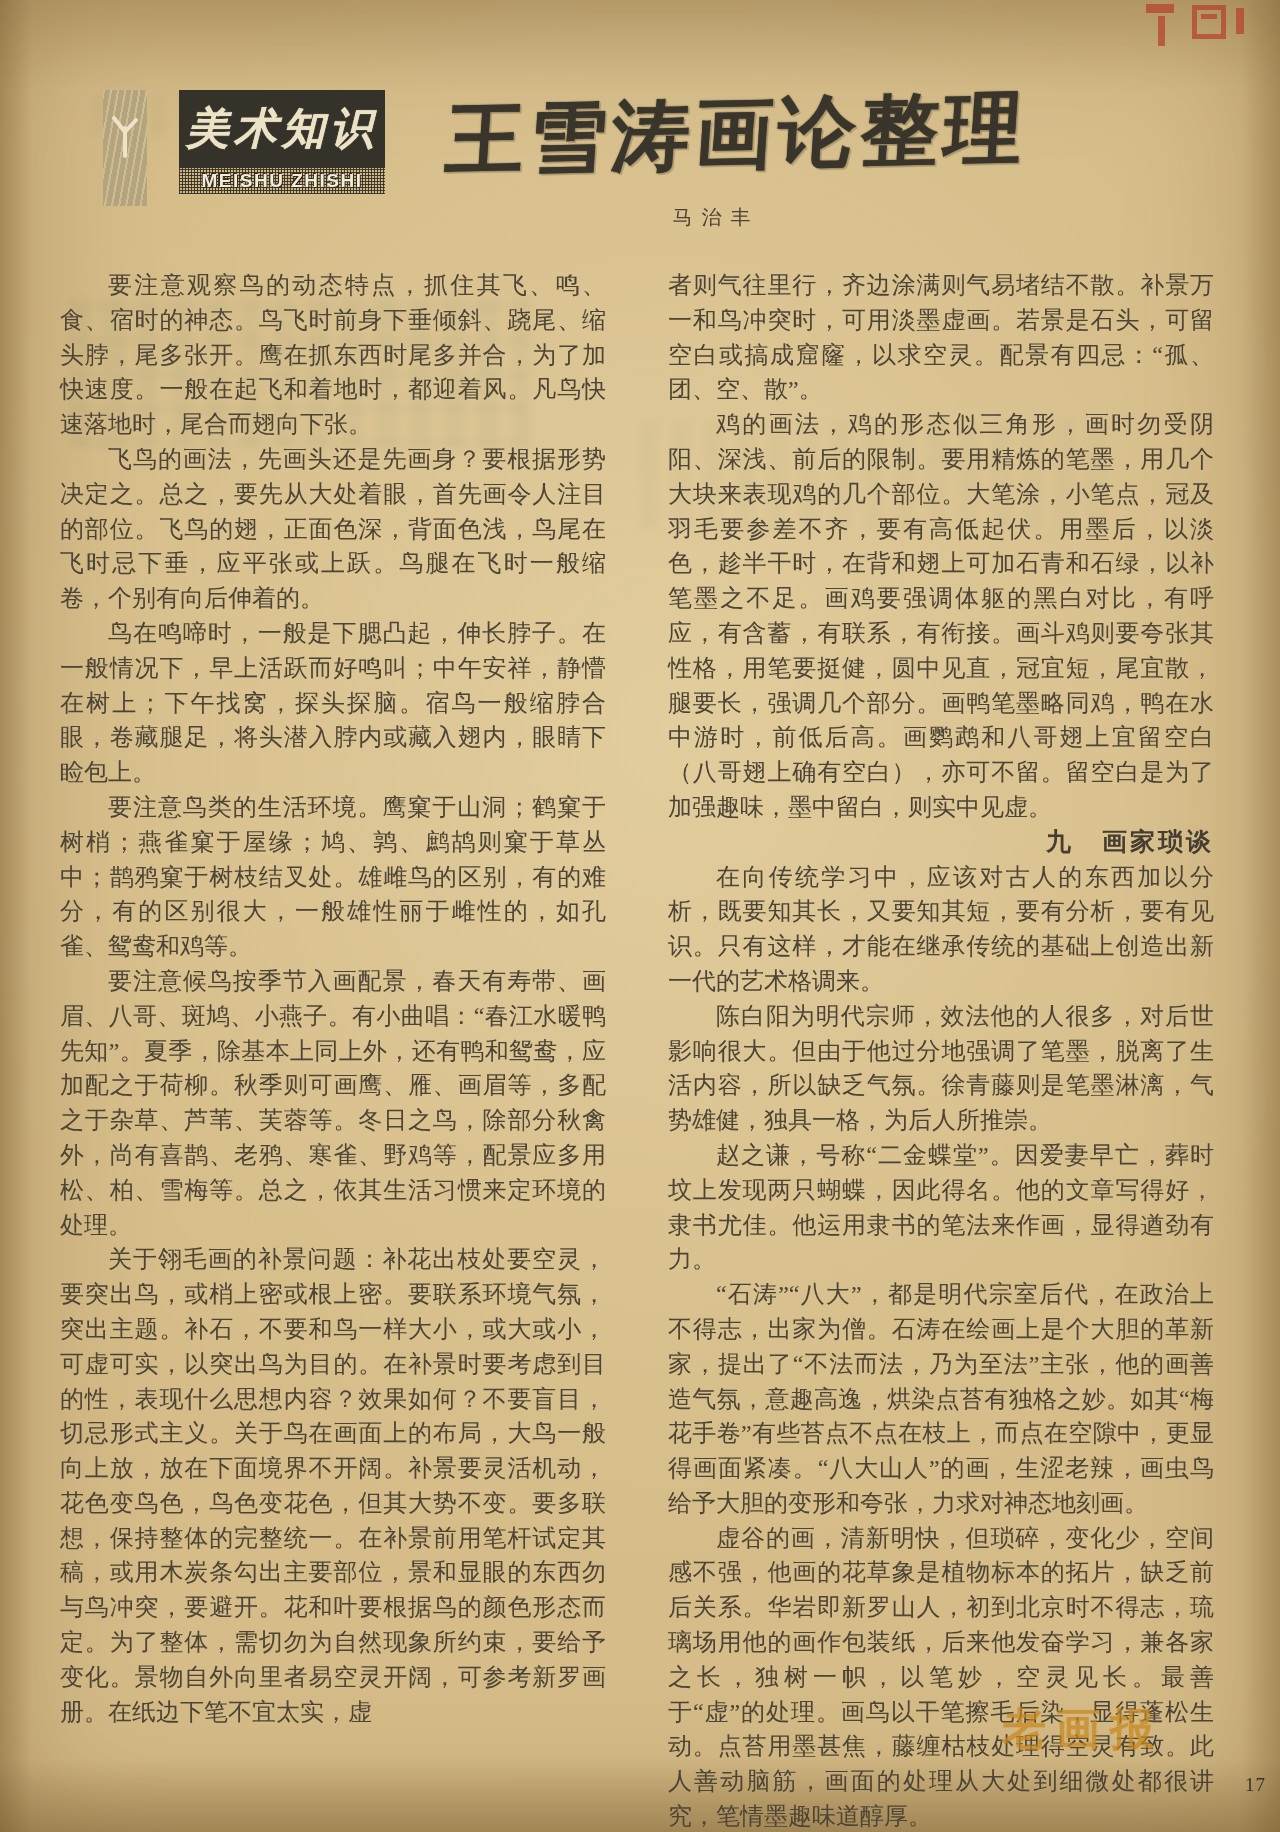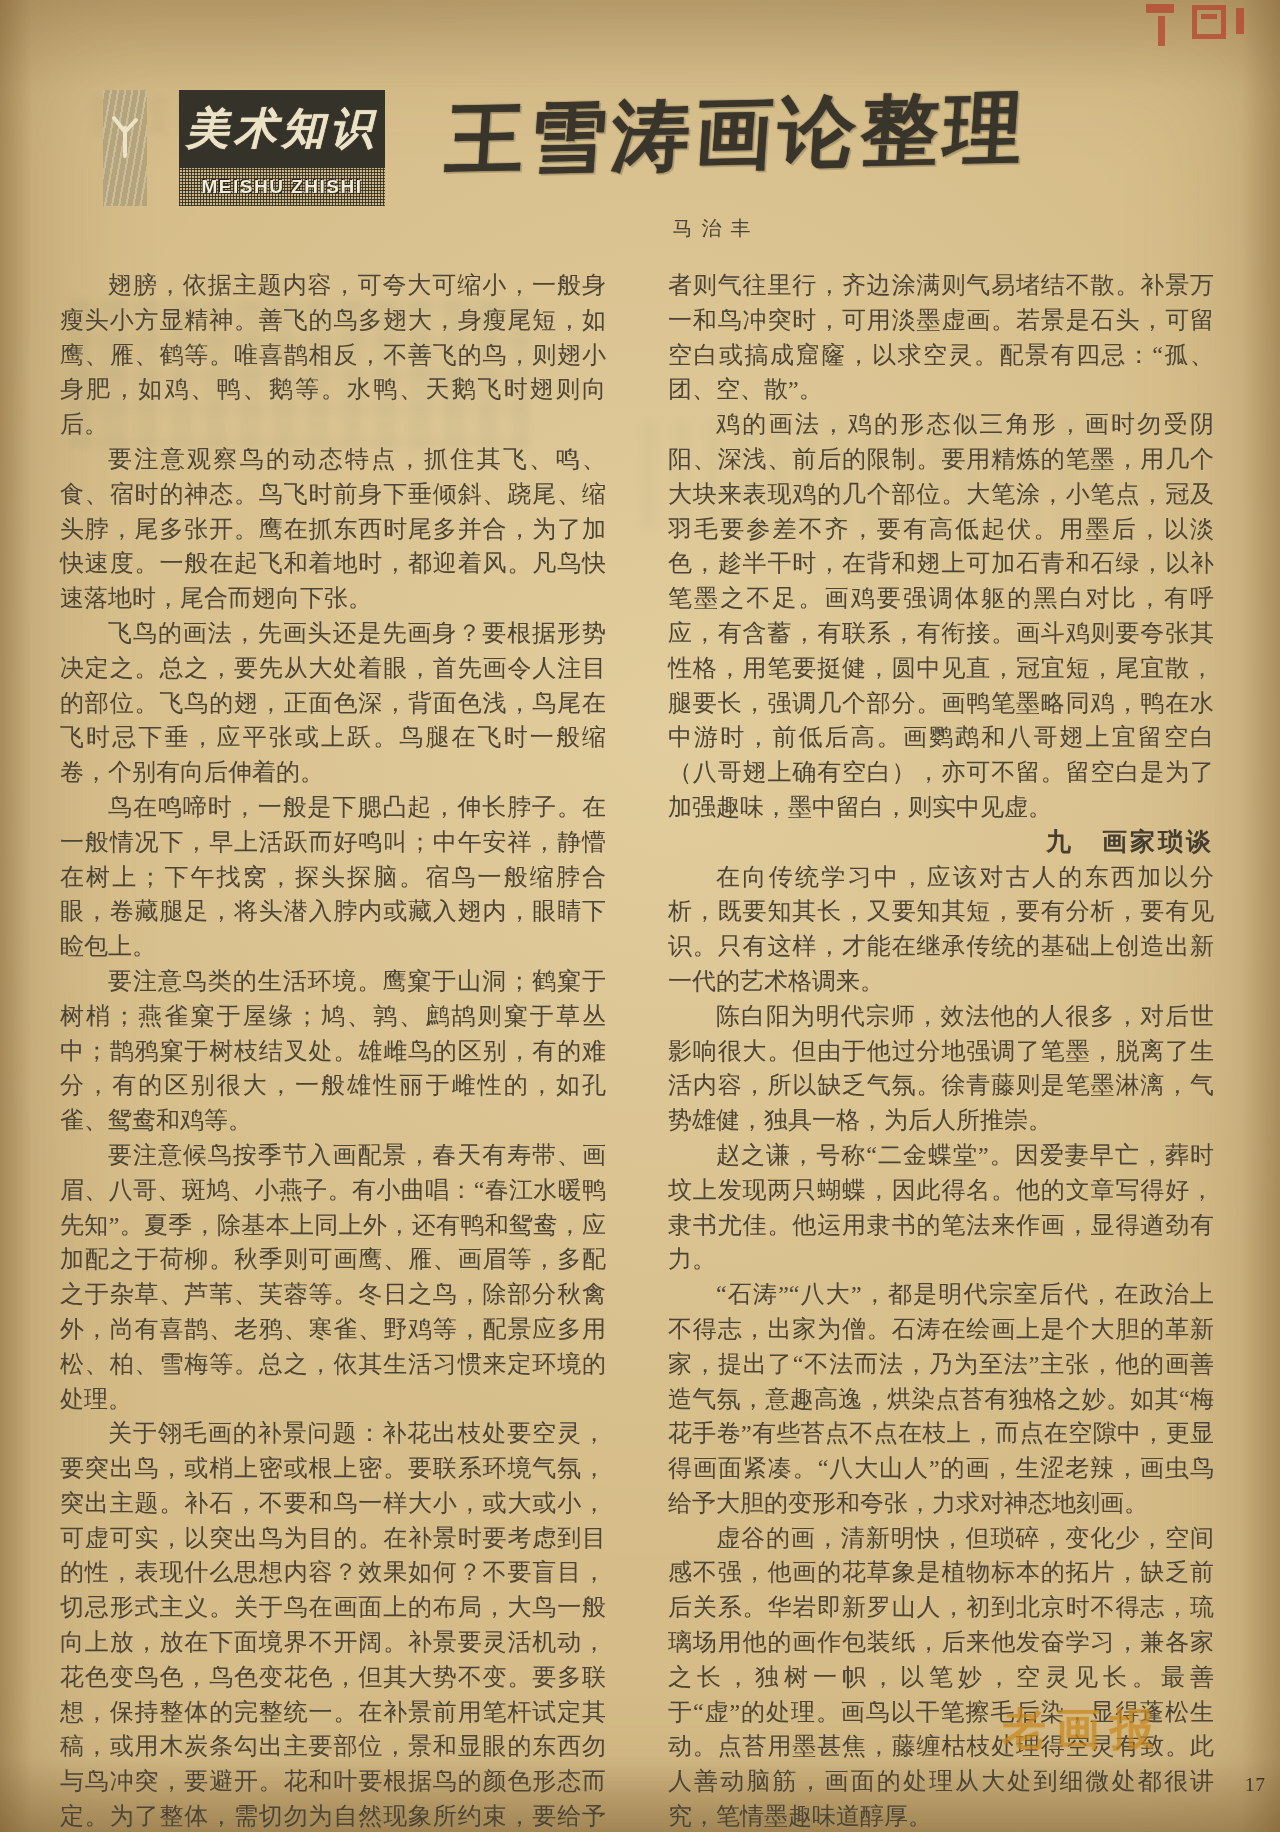--- a/index.html
+++ b/index.html
@@ -22,34 +22,34 @@
 
   
   .logo{position:absolute;left:103px;top:90px;display:flex;}
   .logo-tab{width:44px;height:116px;background:#b5a47b;position:relative;
       background-image:repeating-linear-gradient(100deg, rgba(250,244,222,.30) 0 2px, transparent 2px 7px);}
   .logo-tab svg{position:absolute;left:7px;top:22px;}
   .logo-main{width:206px;padding-left:32px;}
   .logo-cn{height:78px;background:#35322a;color:#ece2c6;font-size:43px;font-weight:bold;
       font-style:italic;letter-spacing:5px;display:flex;align-items:center;justify-content:center;
       text-shadow:0 0 1px #ece2c6;}
-  .logo-en{height:38px;color:#f3ecd6;font-size:19px;font-weight:bold;letter-spacing:1.5px;
+  .logo-en{height:26px;color:#f3ecd6;font-size:19px;font-weight:bold;letter-spacing:1.5px;
       display:flex;align-items:center;justify-content:center;
       font-family:"Liberation Sans",sans-serif;
       background-color:#a4957333;
       background-image:repeating-linear-gradient(90deg, rgba(46,42,33,.85) 0 1px, transparent 1px 3px),
                        repeating-linear-gradient(0deg, rgba(46,42,33,.85) 0 1px, transparent 1px 3px);
       text-shadow:1px 1px 0 #2e2a21, -1px -1px 0 #2e2a21;}
 
   
   .title{position:absolute;left:446px;top:82px;width:620px;white-space:nowrap;
       font-size:78px;font-weight:bold;color:#3a352b;letter-spacing:5px;
       transform:rotate(-1.2deg) skewX(-5deg);
       text-shadow:0 0 1.5px rgba(44,40,31,.9), 2px 2px 0 rgba(44,40,31,.18);}
-  .author{position:absolute;left:636px;top:215px;width:160px;text-align:center;
+  .author{position:absolute;left:636px;top:204px;width:160px;text-align:center;
       font-size:20px;letter-spacing:9px;color:#4a4335;}
 
   
   .col{position:absolute;top:268px;width:546px;font-size:24px;line-height:34.8px;
       text-align:justify;color:#4c4435;}
   .col-left{left:60px;}
   .col-right{left:668px;}
   .col p{margin:0;text-indent:2em;}
   .col p.cont{text-indent:0;}
   .section{margin:0;font-size:25px;font-weight:bold;text-align:right;
@@ -89,21 +89,20 @@
     <div class="logo-main">
       <div class="logo-cn">美术知识</div>
       <div class="logo-en">MEISHU ZHISHI</div>
     </div>
   </div>
 
   <div class="title">王雪涛画论整理</div>
   <div class="author">马治丰</div>
 
   <div class="col col-left">
-    <p>翅膀，依据主题内容，可夸大可缩小，一般身瘦头小方显精神。善飞的鸟多翅大，身瘦尾短，如鹰、雁、鹤等。唯喜鹊相反，不善飞的鸟，则翅小身肥，如鸡、鸭、鹅等。水鸭、天鹅飞时翅则向后。</p>
     <p>要注意观察鸟的动态特点，抓住其飞、鸣、食、宿时的神态。鸟飞时前身下垂倾斜、跷尾、缩头脖，尾多张开。鹰在抓东西时尾多并合，为了加快速度。一般在起飞和着地时，都迎着风。凡鸟快速落地时，尾合而翅向下张。</p>
     <p>飞鸟的画法，先画头还是先画身？要根据形势决定之。总之，要先从大处着眼，首先画令人注目的部位。飞鸟的翅，正面色深，背面色浅，鸟尾在飞时忌下垂，应平张或上跃。鸟腿在飞时一般缩卷，个别有向后伸着的。</p>
     <p>鸟在鸣啼时，一般是下腮凸起，伸长脖子。在一般情况下，早上活跃而好鸣叫；中午安祥，静懵在树上；下午找窝，探头探脑。宿鸟一般缩脖合眼，卷藏腿足，将头潜入脖内或藏入翅内，眼睛下睑包上。</p>
     <p>要注意鸟类的生活环境。鹰窠于山洞；鹤窠于树梢；燕雀窠于屋缘；鸠、鹑、鹧鸪则窠于草丛中；鹊鸦窠于树枝结叉处。雄雌鸟的区别，有的难分，有的区别很大，一般雄性丽于雌性的，如孔雀、鸳鸯和鸡等。</p>
     <p>要注意候鸟按季节入画配景，春天有寿带、画眉、八哥、斑鸠、小燕子。有小曲唱：“春江水暖鸭先知”。夏季，除基本上同上外，还有鸭和鸳鸯，应加配之于荷柳。秋季则可画鹰、雁、画眉等，多配之于杂草、芦苇、芙蓉等。冬日之鸟，除部分秋禽外，尚有喜鹊、老鸦、寒雀、野鸡等，配景应多用松、柏、雪梅等。总之，依其生活习惯来定环境的处理。</p>
     <p>关于翎毛画的补景问题：补花出枝处要空灵，要突出鸟，或梢上密或根上密。要联系环境气氛，突出主题。补石，不要和鸟一样大小，或大或小，可虚可实，以突出鸟为目的。在补景时要考虑到目的性，表现什么思想内容？效果如何？不要盲目，切忌形式主义。关于鸟在画面上的布局，大鸟一般向上放，放在下面境界不开阔。补景要灵活机动，花色变鸟色，鸟色变花色，但其大势不变。要多联想，保持整体的完整统一。在补景前用笔杆试定其稿，或用木炭条勾出主要部位，景和显眼的东西勿与鸟冲突，要避开。花和叶要根据鸟的颜色形态而定。为了整体，需切勿为自然现象所约束，要给予变化。景物自外向里者易空灵开阔，可参考新罗画册。在纸边下笔不宜太实，虚</p>
   </div>
 
   <div class="col col-right">
     <p class="cont">者则气往里行，齐边涂满则气易堵结不散。补景万一和鸟冲突时，可用淡墨虚画。若景是石头，可留空白或搞成窟窿，以求空灵。配景有四忌：“孤、团、空、散”。</p>

